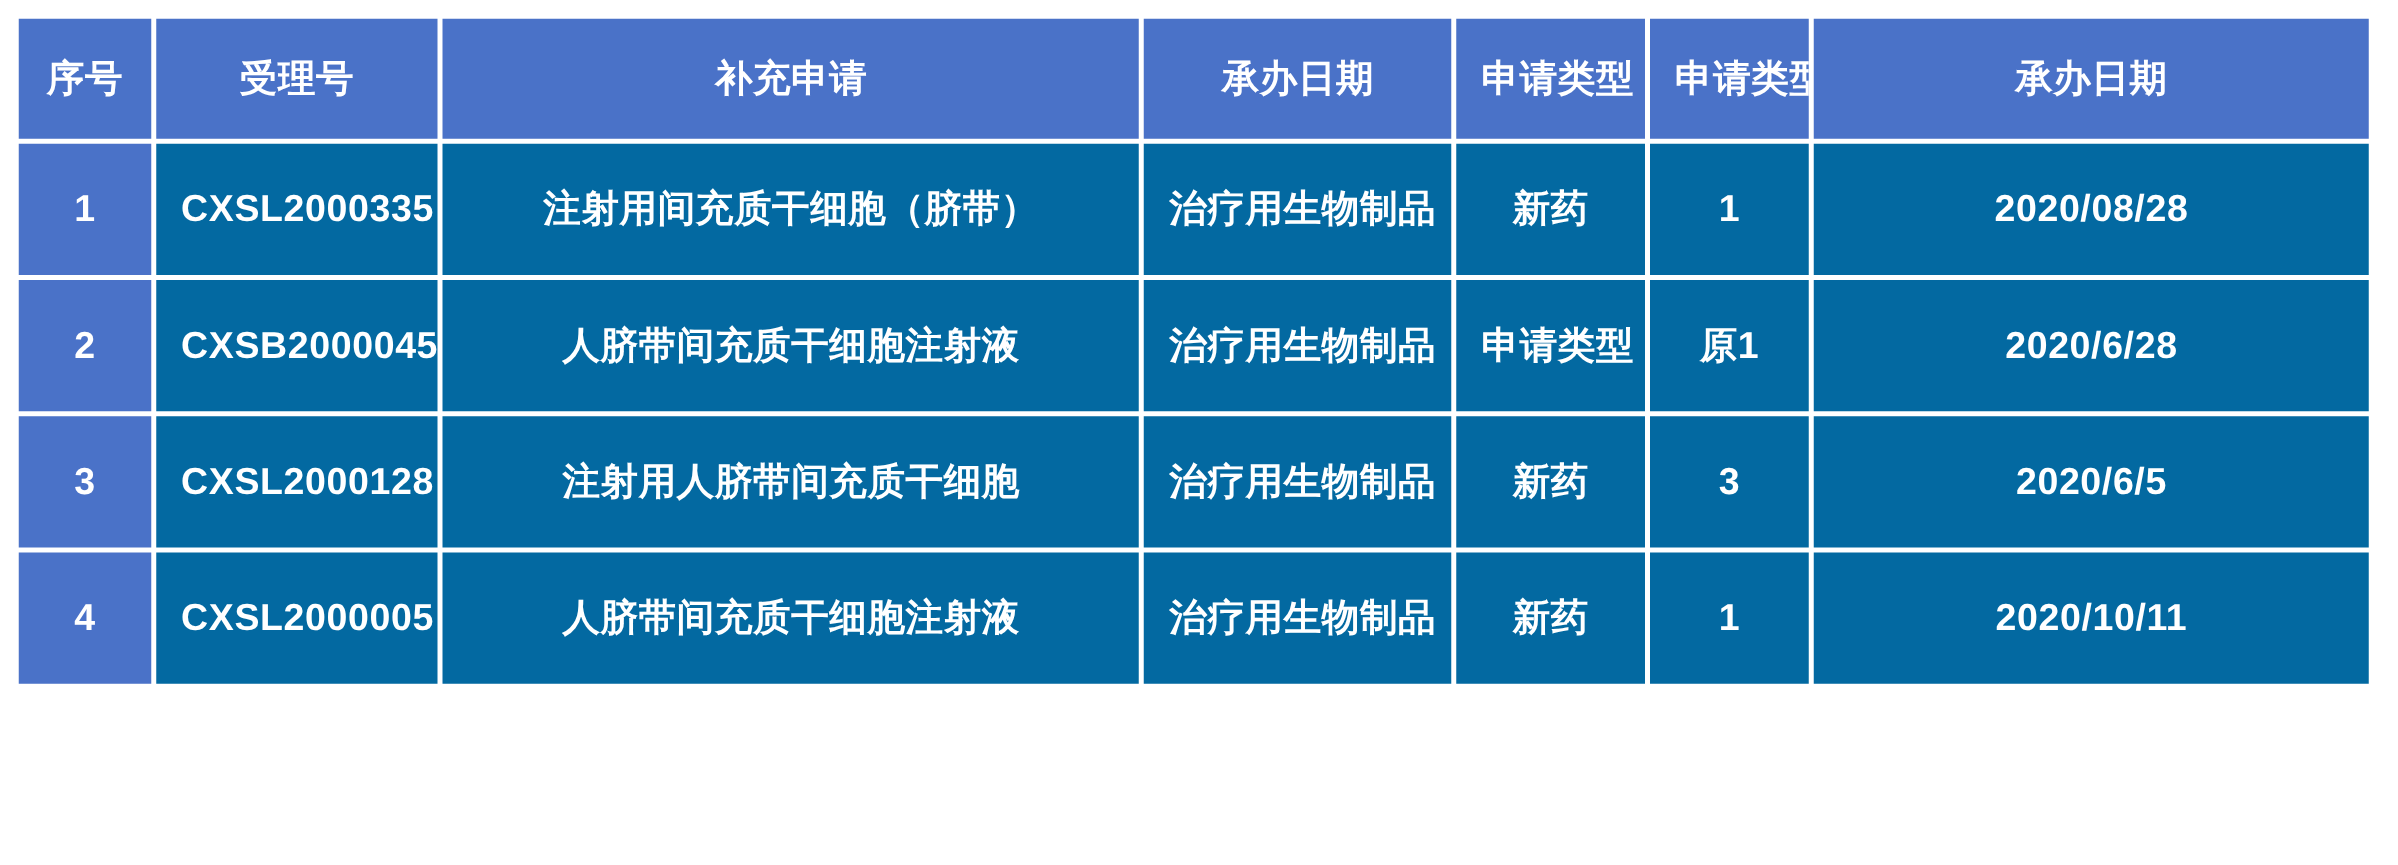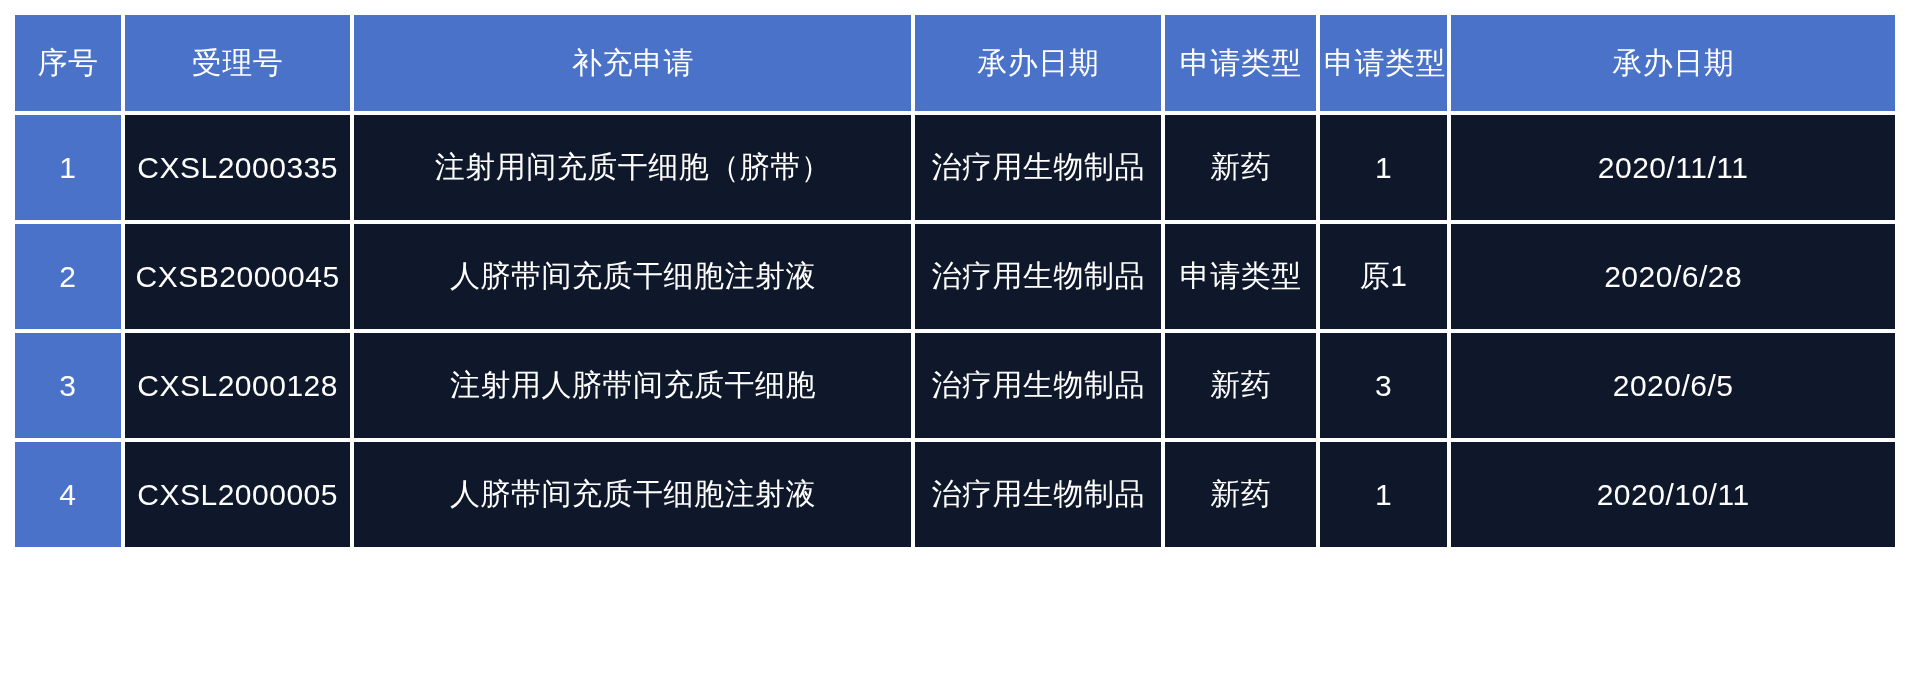--- a/index.html
+++ b/index.html
@@ -25,40 +25,40 @@
   table.drug-table {
     border-collapse: separate;
     border-spacing: 4px 4px;
     table-layout: fixed;
     width: 1888px;
     margin: -4px;
   }
 
   table.drug-table th,
   table.drug-table td {
-    padding: 0 4px;
+    padding: 0 20px;
     text-align: center;
     vertical-align: middle;
     color: #ffffff;
-    font-weight: normal;
+    font-weight: bold;
     letter-spacing: 0.5px;
     overflow: hidden;
     white-space: nowrap;
   }
 
   
   table.drug-table thead th {
     background: #4a72c8;
     height: 96px;
     font-size: 30px;
   }
 
   
   table.drug-table tbody td {
-    background: #0f172a;
+    background: #0369a1;
     height: 105px;
     font-size: 30px;
   }
 
   
   table.drug-table tbody td.col-index {
     background: #4a72c8;
   }
 
   
@@ -102,21 +102,21 @@
       </tr>
     </thead>
     <tbody>
       <tr>
         <td class="col-index mono">1</td>
         <td class="mono">CXSL2000335</td>
         <td>注射用间充质干细胞（脐带）</td>
         <td>治疗用生物制品</td>
         <td>新药</td>
         <td class="mono">1</td>
-        <td class="mono">2020/11/11</td>
+        <td class="mono">2020/08/28</td>
       </tr>
       <tr>
         <td class="col-index mono">2</td>
         <td class="mono">CXSB2000045</td>
         <td>人脐带间充质干细胞注射液</td>
         <td>治疗用生物制品</td>
         <td>申请类型</td>
         <td>原1</td>
         <td class="mono">2020/6/28</td>
       </tr>

